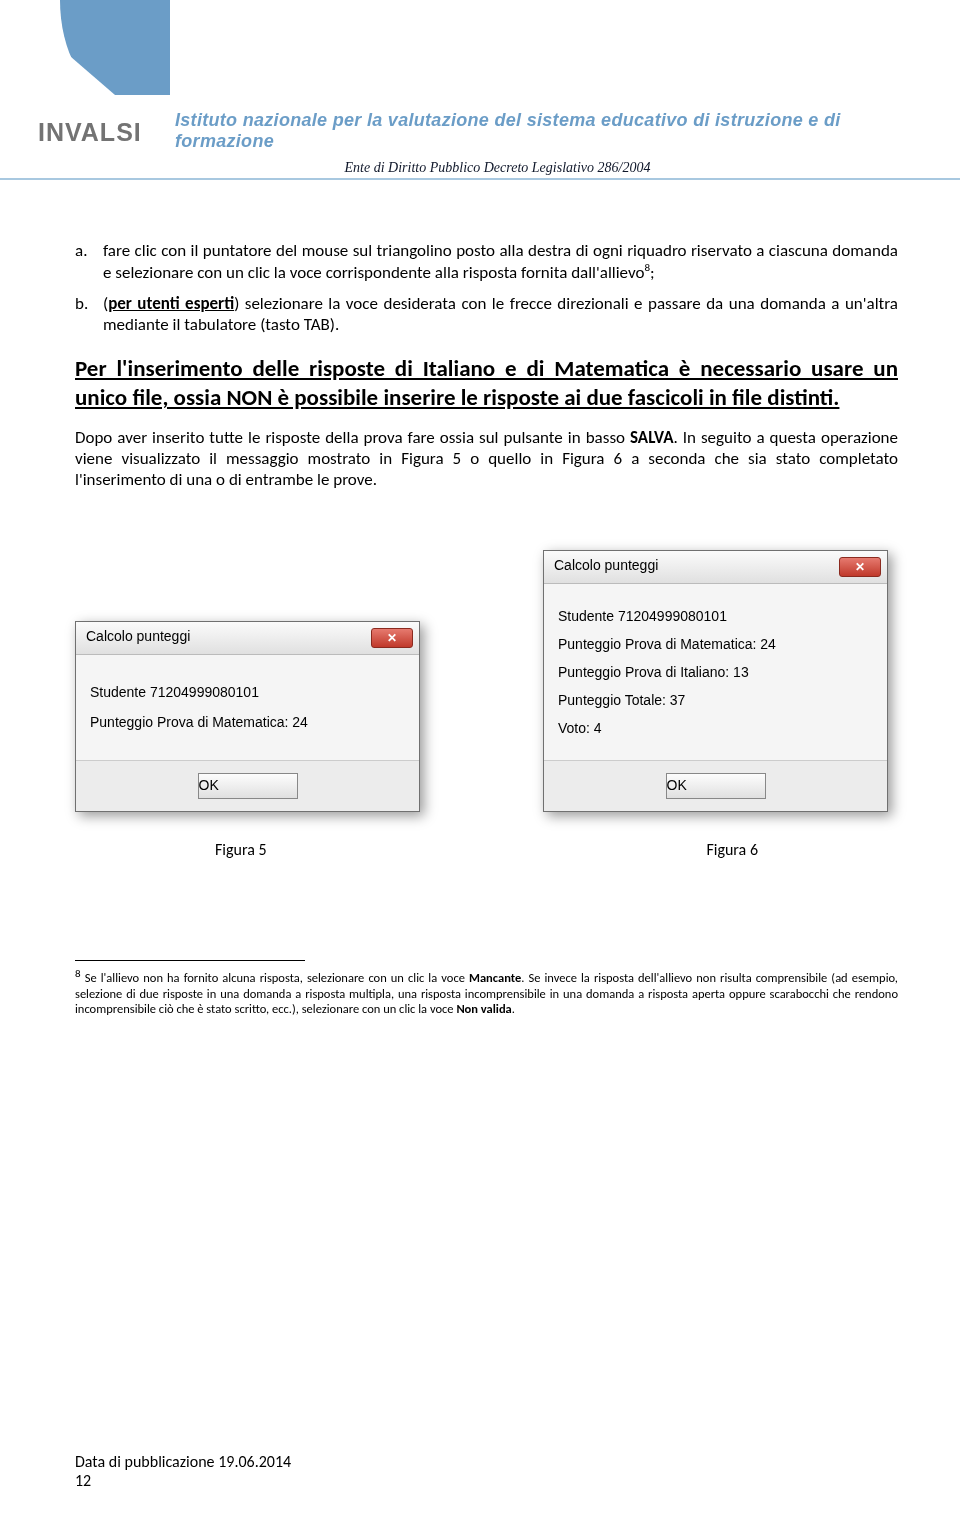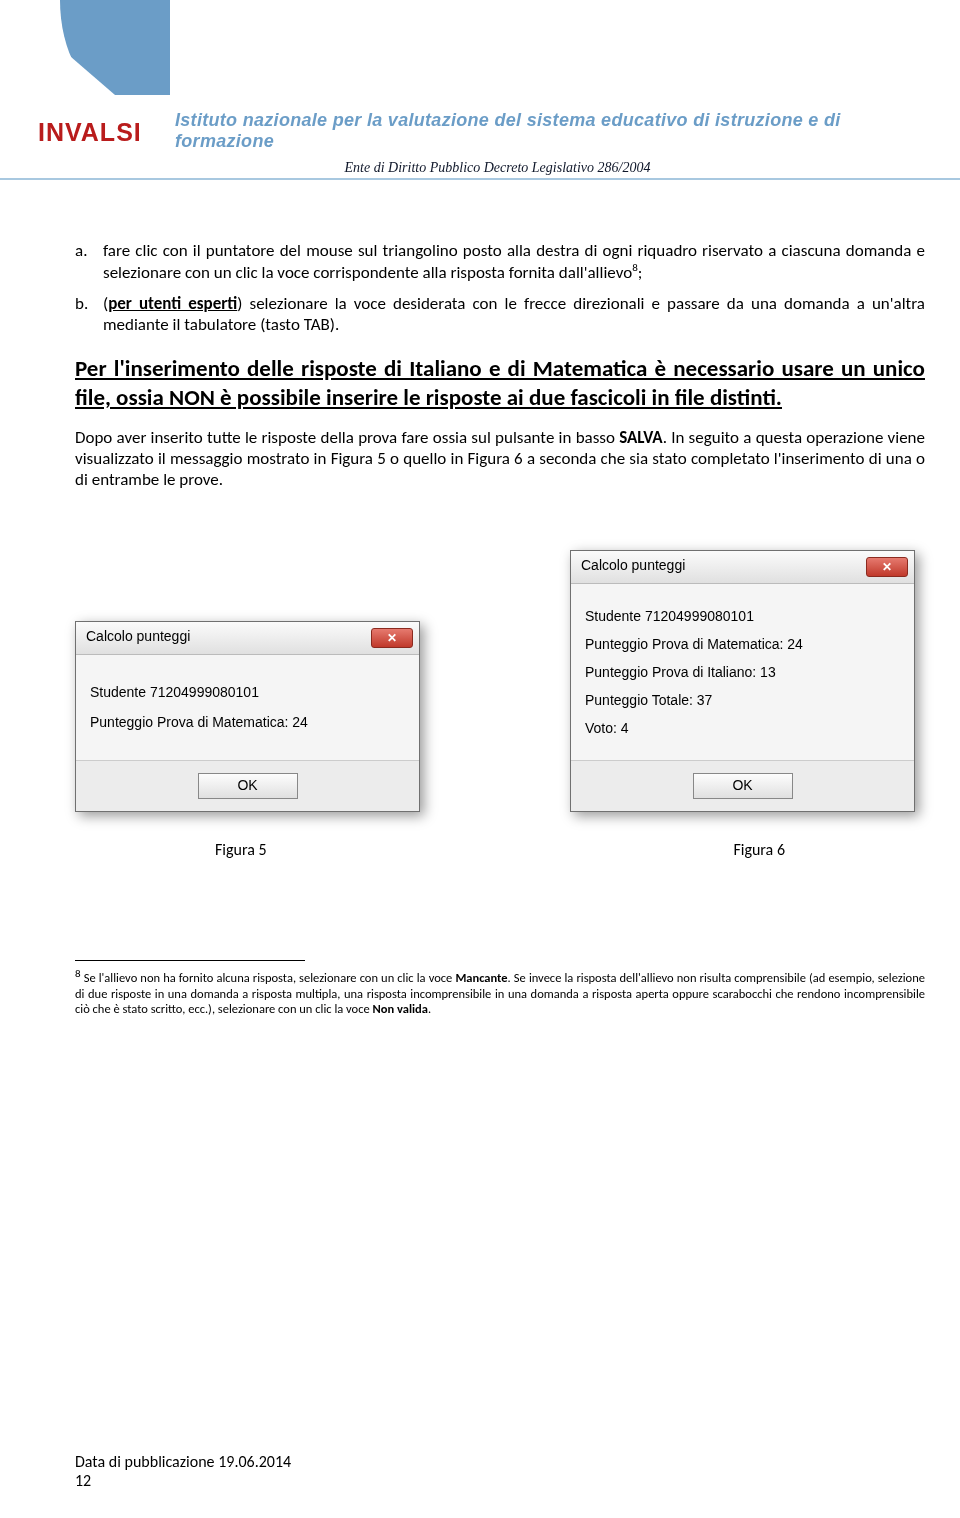--- a/index.html
+++ b/index.html
@@ -28,21 +28,21 @@
     clip-path: polygon(0 0, 100% 0, 100% 100%, 50% 100%, 0 50%);
   }
   .logo {
     position: absolute;
     left: 38px;
     top: 118px;
     font-family: Arial, sans-serif;
     font-weight: 900;
     font-size: 25px;
     letter-spacing: 1px;
-    color: #b91c1c;
+    color: #737373;
   }
   .header-title {
     position: absolute;
     left: 175px;
     top: 110px;
     right: 20px;
     color: #6b9dc7;
   }
   .header-main {
     font-family: Liberation Sans, sans-serif;
@@ -54,21 +54,21 @@
   .header-sub {
     font-family: Georgia, serif;
     font-style: italic;
     font-size: 14px;
     color: #0f172a;
     text-align: center;
     margin-top: 8px;
     margin-right: 120px;
   }
   .content {
-    padding: 60px 35px 0 75px;
+    padding: 60px 62px 0 75px;
     font-size: 17px;
     line-height: 1.25;
   }
   .list-item {
     margin-left: 28px;
     text-indent: -28px;
     text-align: justify;
     margin-bottom: 10px;
   }
   .list-item .marker {
@@ -141,21 +141,21 @@
     padding: 12px;
     text-align: center;
   }
   .ok-btn {
     display: inline-block;
     width: 100px;
     padding: 3px 0;
     border: 1px solid #888;
     background: linear-gradient(#fdfdfd, #e0e0e0);
     font-size: 14px;
-    text-align: center;
+    text-align: left;
   }
   .captions {
     margin-top: 28px;
     display: flex;
     justify-content: space-between;
     padding: 0 140px 0 140px;
     font-size: 16px;
   }
   .footnote-sep {
     margin: 100px 0 6px 0;

